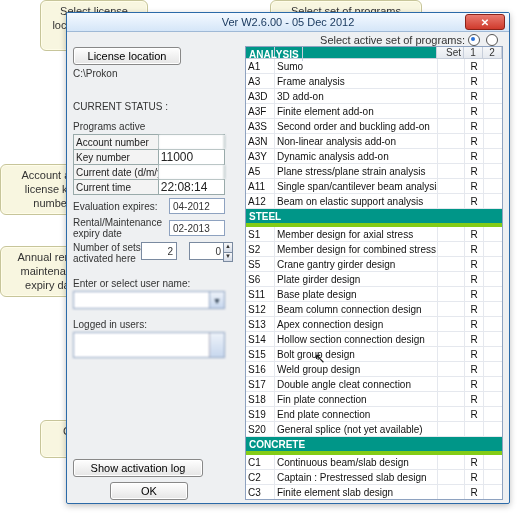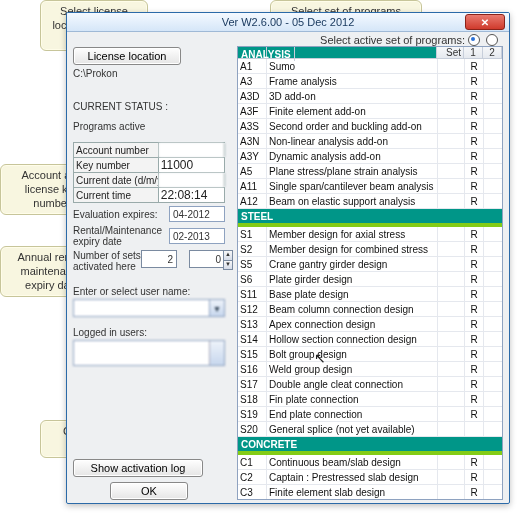--- a/index.html
+++ b/index.html
@@ -4,26 +4,26 @@
 <style>
   body{margin:0;font-family:"Segoe UI",Tahoma,sans-serif;font-size:11px;color:#222;background:#fff}
   .canvas{position:relative;width:520px;height:516px}
   .callout{position:absolute;background:#f8f6e0;border:1px solid #c7c59a;border-radius:6px;padding:4px 8px;text-align:center;line-height:1.25;color:#333;box-shadow:inset 0 0 0 1px #fffde9}
   .window{position:absolute;left:66px;top:12px;width:442px;height:490px;background:linear-gradient(#eaf2fb,#cfe1f5 18px,#eef0f2 18px,#eef0f2);border:1px solid #2b6aa8;border-radius:2px;overflow:hidden;box-shadow:0 2px 6px rgba(0,0,0,.25)}
   .titlebar{height:18px;background:linear-gradient(#f4f9ff,#d5e6f8);border-bottom:1px solid #9fb9d6;position:relative;display:flex;align-items:center;justify-content:center;font-size:11px;color:#1b3b60}
   .closebtn{position:absolute;right:4px;top:1px;width:38px;height:14px;background:linear-gradient(#e97a6f,#cf3a2c);border:1px solid #8a2219;border-radius:3px;display:flex;align-items:center;justify-content:center;color:#fff;font-weight:bold;font-size:10px}
   .toprow{display:flex;align-items:center;justify-content:flex-end;padding:2px 8px 0 0;font-size:11px;color:#333}
   .radio{display:inline-block;width:10px;height:10px;border:1px solid #555;border-radius:50%;margin:0 3px;vertical-align:middle;position:relative;background:#fff}
   .radio.sel::after{content:"";position:absolute;left:2px;top:2px;width:4px;height:4px;border-radius:50%;background:#2b72d8}
-  .body{display:flex;height:calc(100% - 36px);padding:0 6px 6px 6px;gap:12px}
+  .body{display:flex;height:calc(100% - 36px);padding:0 6px 6px 6px;gap:20px}
   .left{width:152px;display:flex;flex-direction:column;font-size:10.5px}
   .btn{background:linear-gradient(#fefefe,#e5e5e5);border:1px solid #888;border-radius:3px;padding:2px 0;text-align:center;font-size:11px;color:#000;box-shadow:0 0 0 1px #fff inset;margin:1px 0}
   .path{font-size:10px;color:#333;margin:2px 0 6px 0}
   .hdr{font-size:10px;color:#333;margin-top:6px}
-  .grid{border:1px solid #9aa;border-right:none;margin-top:10px}
+  .grid{border:1px solid #9aa;border-right:none;margin-top:2px}
   .row{display:flex;height:14px;border-bottom:1px solid #9aa}
   .row:last-child{border-bottom:none}
   .cellL{flex:1.3;border-right:1px solid #9aa;padding:0 2px;display:flex;align-items:center;background:#f3f3f3;font-size:10px;white-space:nowrap;overflow:hidden}
   .cellR{flex:1;border-right:1px solid #9aa;padding:0 2px;display:flex;align-items:center;background:#fff;font-size:12px}
   .blur{color:#888;filter:blur(1px)}
   .pair{display:flex;align-items:center;margin-top:3px;font-size:10px;color:#333}
   .pair .lab{flex:1.4}
   .pair .valbox{width:48px;border:1px solid #8ea2c0;background:#fff;height:14px;display:flex;align-items:center;padding:0 3px}
   .numwrap{display:flex;gap:2px;align-items:center}
   .numbox{width:28px;height:16px;border:1px solid #7a8aa0;background:#fff;display:flex;align-items:center;justify-content:flex-end;padding:0 3px;position:relative}

